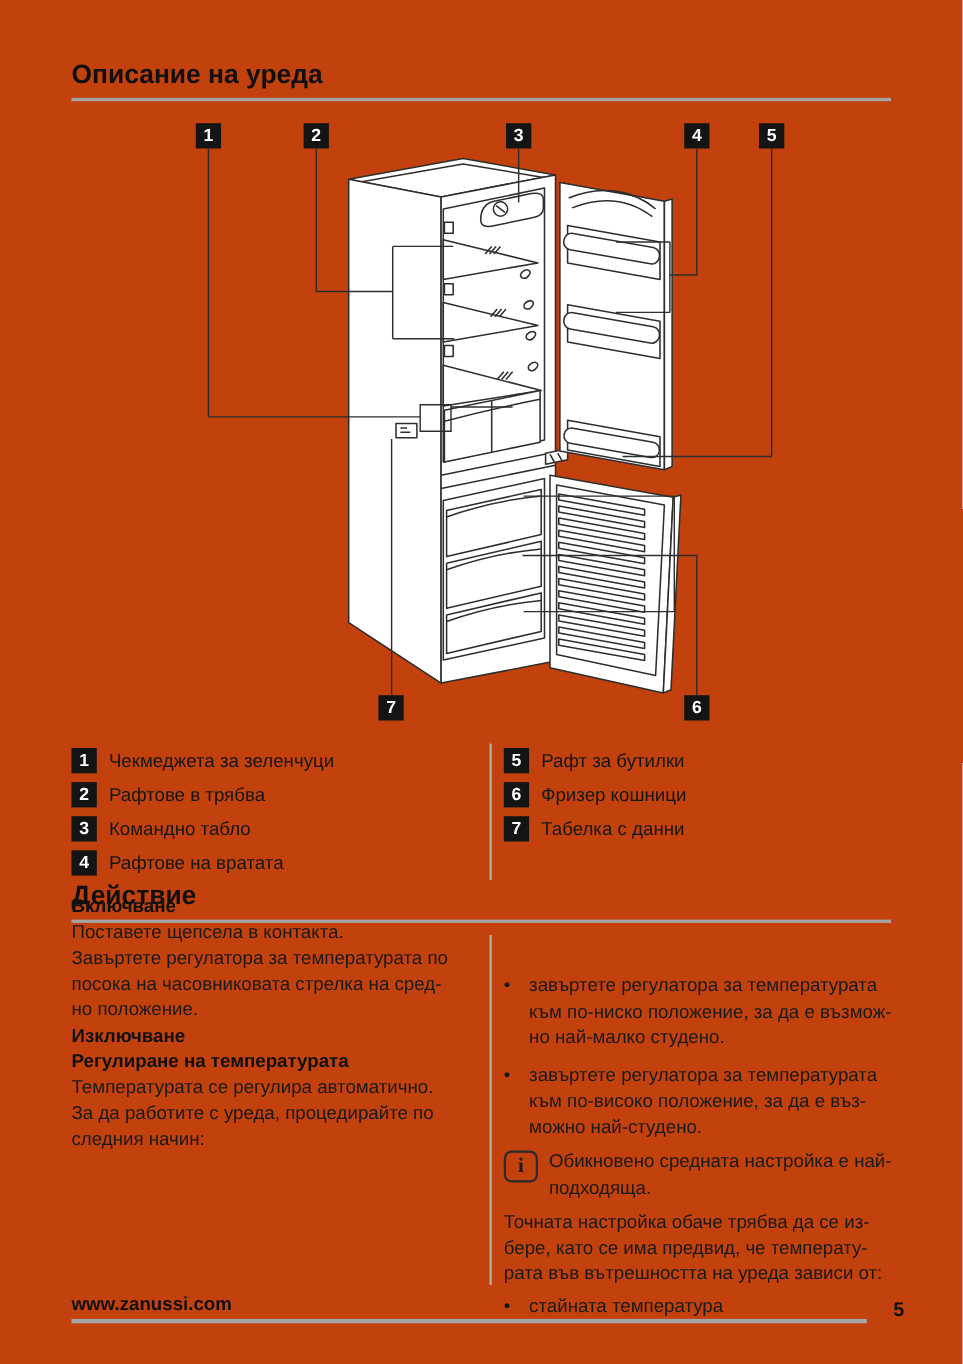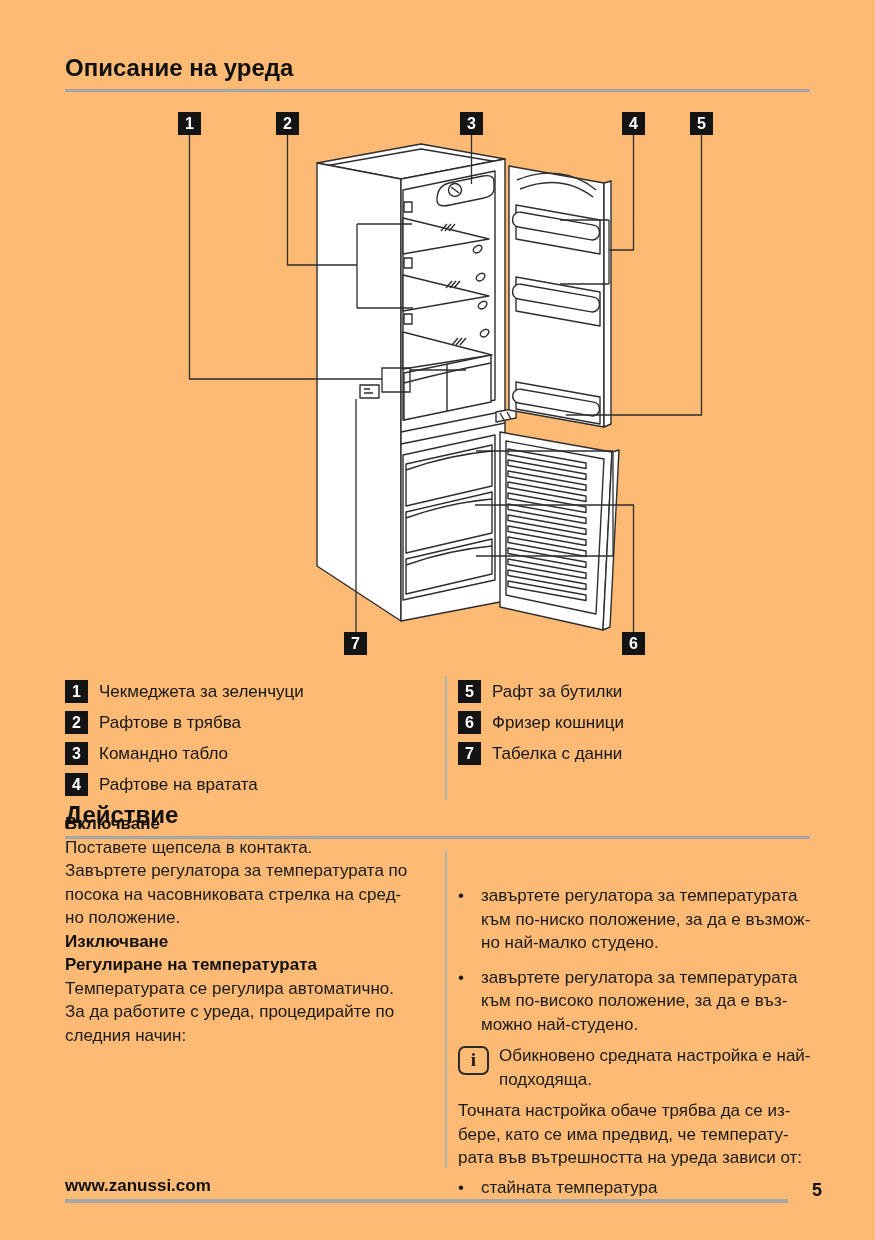--- a/index.html
+++ b/index.html
@@ -1,16 +1,16 @@
 <!DOCTYPE html>
 <html><head>
 <meta charset="utf-8">
 <style>
   html,body{margin:0;padding:0;background:#e9e9e9;}
-  .page{position:relative;width:875px;height:1240px;background:#fdba74;margin:0 auto;
+  .page{position:relative;width:875px;height:1240px;background:#c2410c;margin:0 auto;
         font-family:"Liberation Sans",sans-serif;color:#161616;overflow:hidden;}
   .sec-title{position:absolute;font-size:24px;font-weight:bold;color:#101010;white-space:nowrap;}
   .h-rule{position:absolute;height:3px;background:#a5a5a5;}
   .v-rule{position:absolute;width:2px;background:#b2b2b2;}
   .figure{position:absolute;left:0;top:0;width:875px;height:700px;}
   .figure svg{position:absolute;left:150px;top:100px;}
   .callout{position:absolute;width:23px;height:23px;background:#141414;color:#fff;
            font-size:16px;font-weight:bold;display:flex;align-items:center;justify-content:center;}
   .legend-row{position:absolute;display:flex;align-items:center;gap:11px;}
   .legend-key{width:23px;height:23px;background:#141414;color:#fff;font-size:16px;font-weight:bold;

